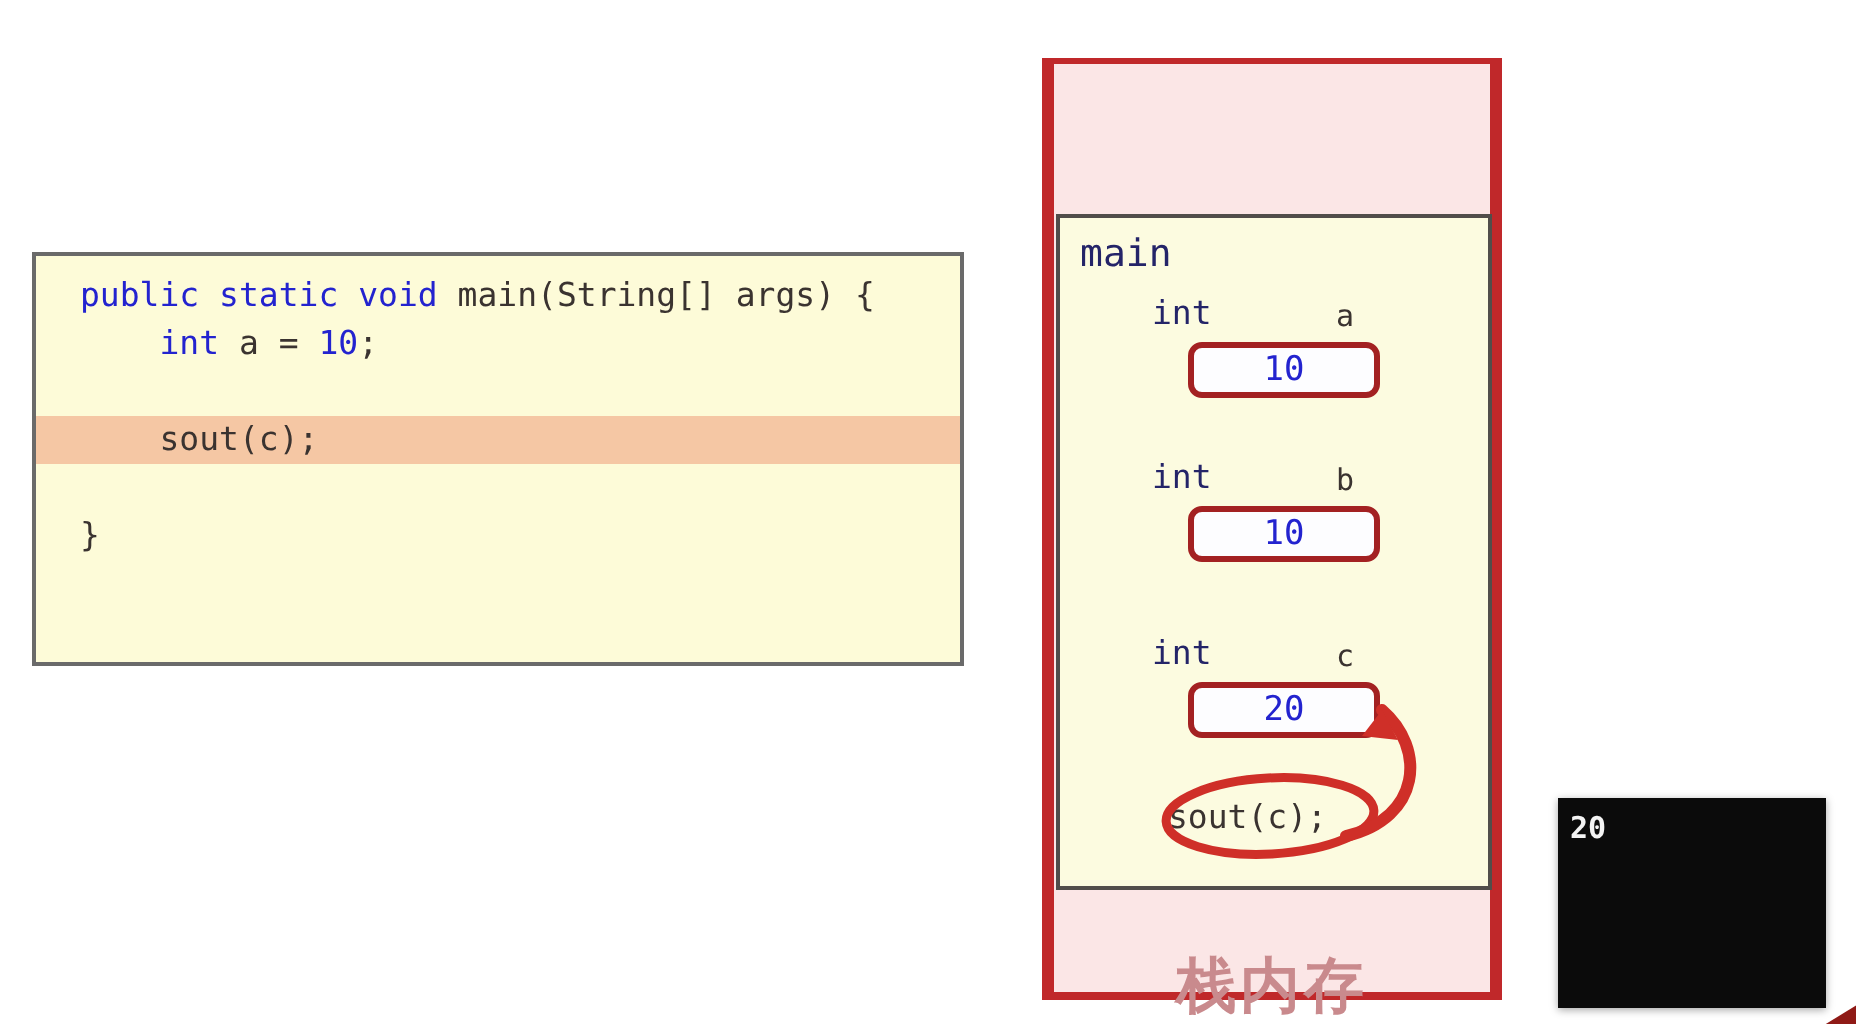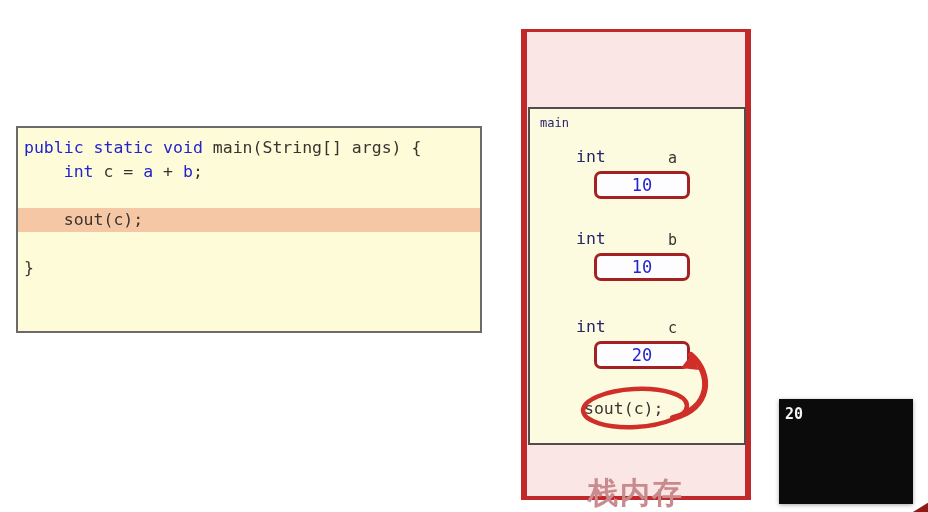--- a/index.html
+++ b/index.html
@@ -33,21 +33,21 @@
     box-sizing: border-box;
     overflow: hidden;
   }
   .code-line {
     height: 24px;
     line-height: 24px;
     font-family: "DejaVu Sans Mono", monospace;
     font-size: 16.5px;
     color: #3a3330;
     white-space: pre;
-    padding-left: 6px;
+    padding-left: 22px;
     box-sizing: border-box;
   }
   .code-line.first { margin-top: 8px; }
   .code-line.hl {
     background: #f5c7a4;
   }
   .kw { color: #2323cf; }
   .num { color: #2323cf; }
   .var { color: #2323cf; }
   .pl  { color: #3a3330; }
@@ -76,21 +76,21 @@
     height: 338px;
     box-sizing: border-box;
     background: #fcfbe0;
     border: 2px solid #514d4a;
   }
   #main-label {
     position: absolute;
     left: 10px;
     top: 7px;
     font-family: "DejaVu Sans Mono", monospace;
-    font-size: 12px;
+    font-size: 19px;
     color: #242468;
   }
 
   .var-group {
     position: absolute;
     left: 0;
     width: 100%;
   }
   .var-type {
     position: absolute;
@@ -191,21 +191,21 @@
   }
 </style>
 </head>
 <body>
 
 <div id="stage">
 
   <div id="code-panel">
     <div id="code-lines">
         <div class="code-line first"><span class="kw">public</span><span class="pl"> </span><span class="kw">static</span><span class="pl"> </span><span class="kw">void</span><span class="pl"> main(String[] args) {</span></div>
-        <div class="code-line"><span class="pl">    </span><span class="kw">int</span><span class="pl"> c = </span><span class="var">a</span><span class="pl"> + </span><span class="var">b</span><span class="pl">;</span></div>
+        <div class="code-line"><span class="pl">    </span><span class="kw">int</span><span class="pl"> a = </span><span class="num">10</span><span class="pl">;</span></div>
         <div class="code-line"><span class="pl"> </span></div>
         <div class="code-line hl"><span class="pl">    sout(c);</span></div>
         <div class="code-line"><span class="pl"> </span></div>
         <div class="code-line"><span class="pl">}</span></div>
       </div>
   </div>
 
   <div id="stack-outer">
     <div id="stack-label">栈内存</div>
   </div>

